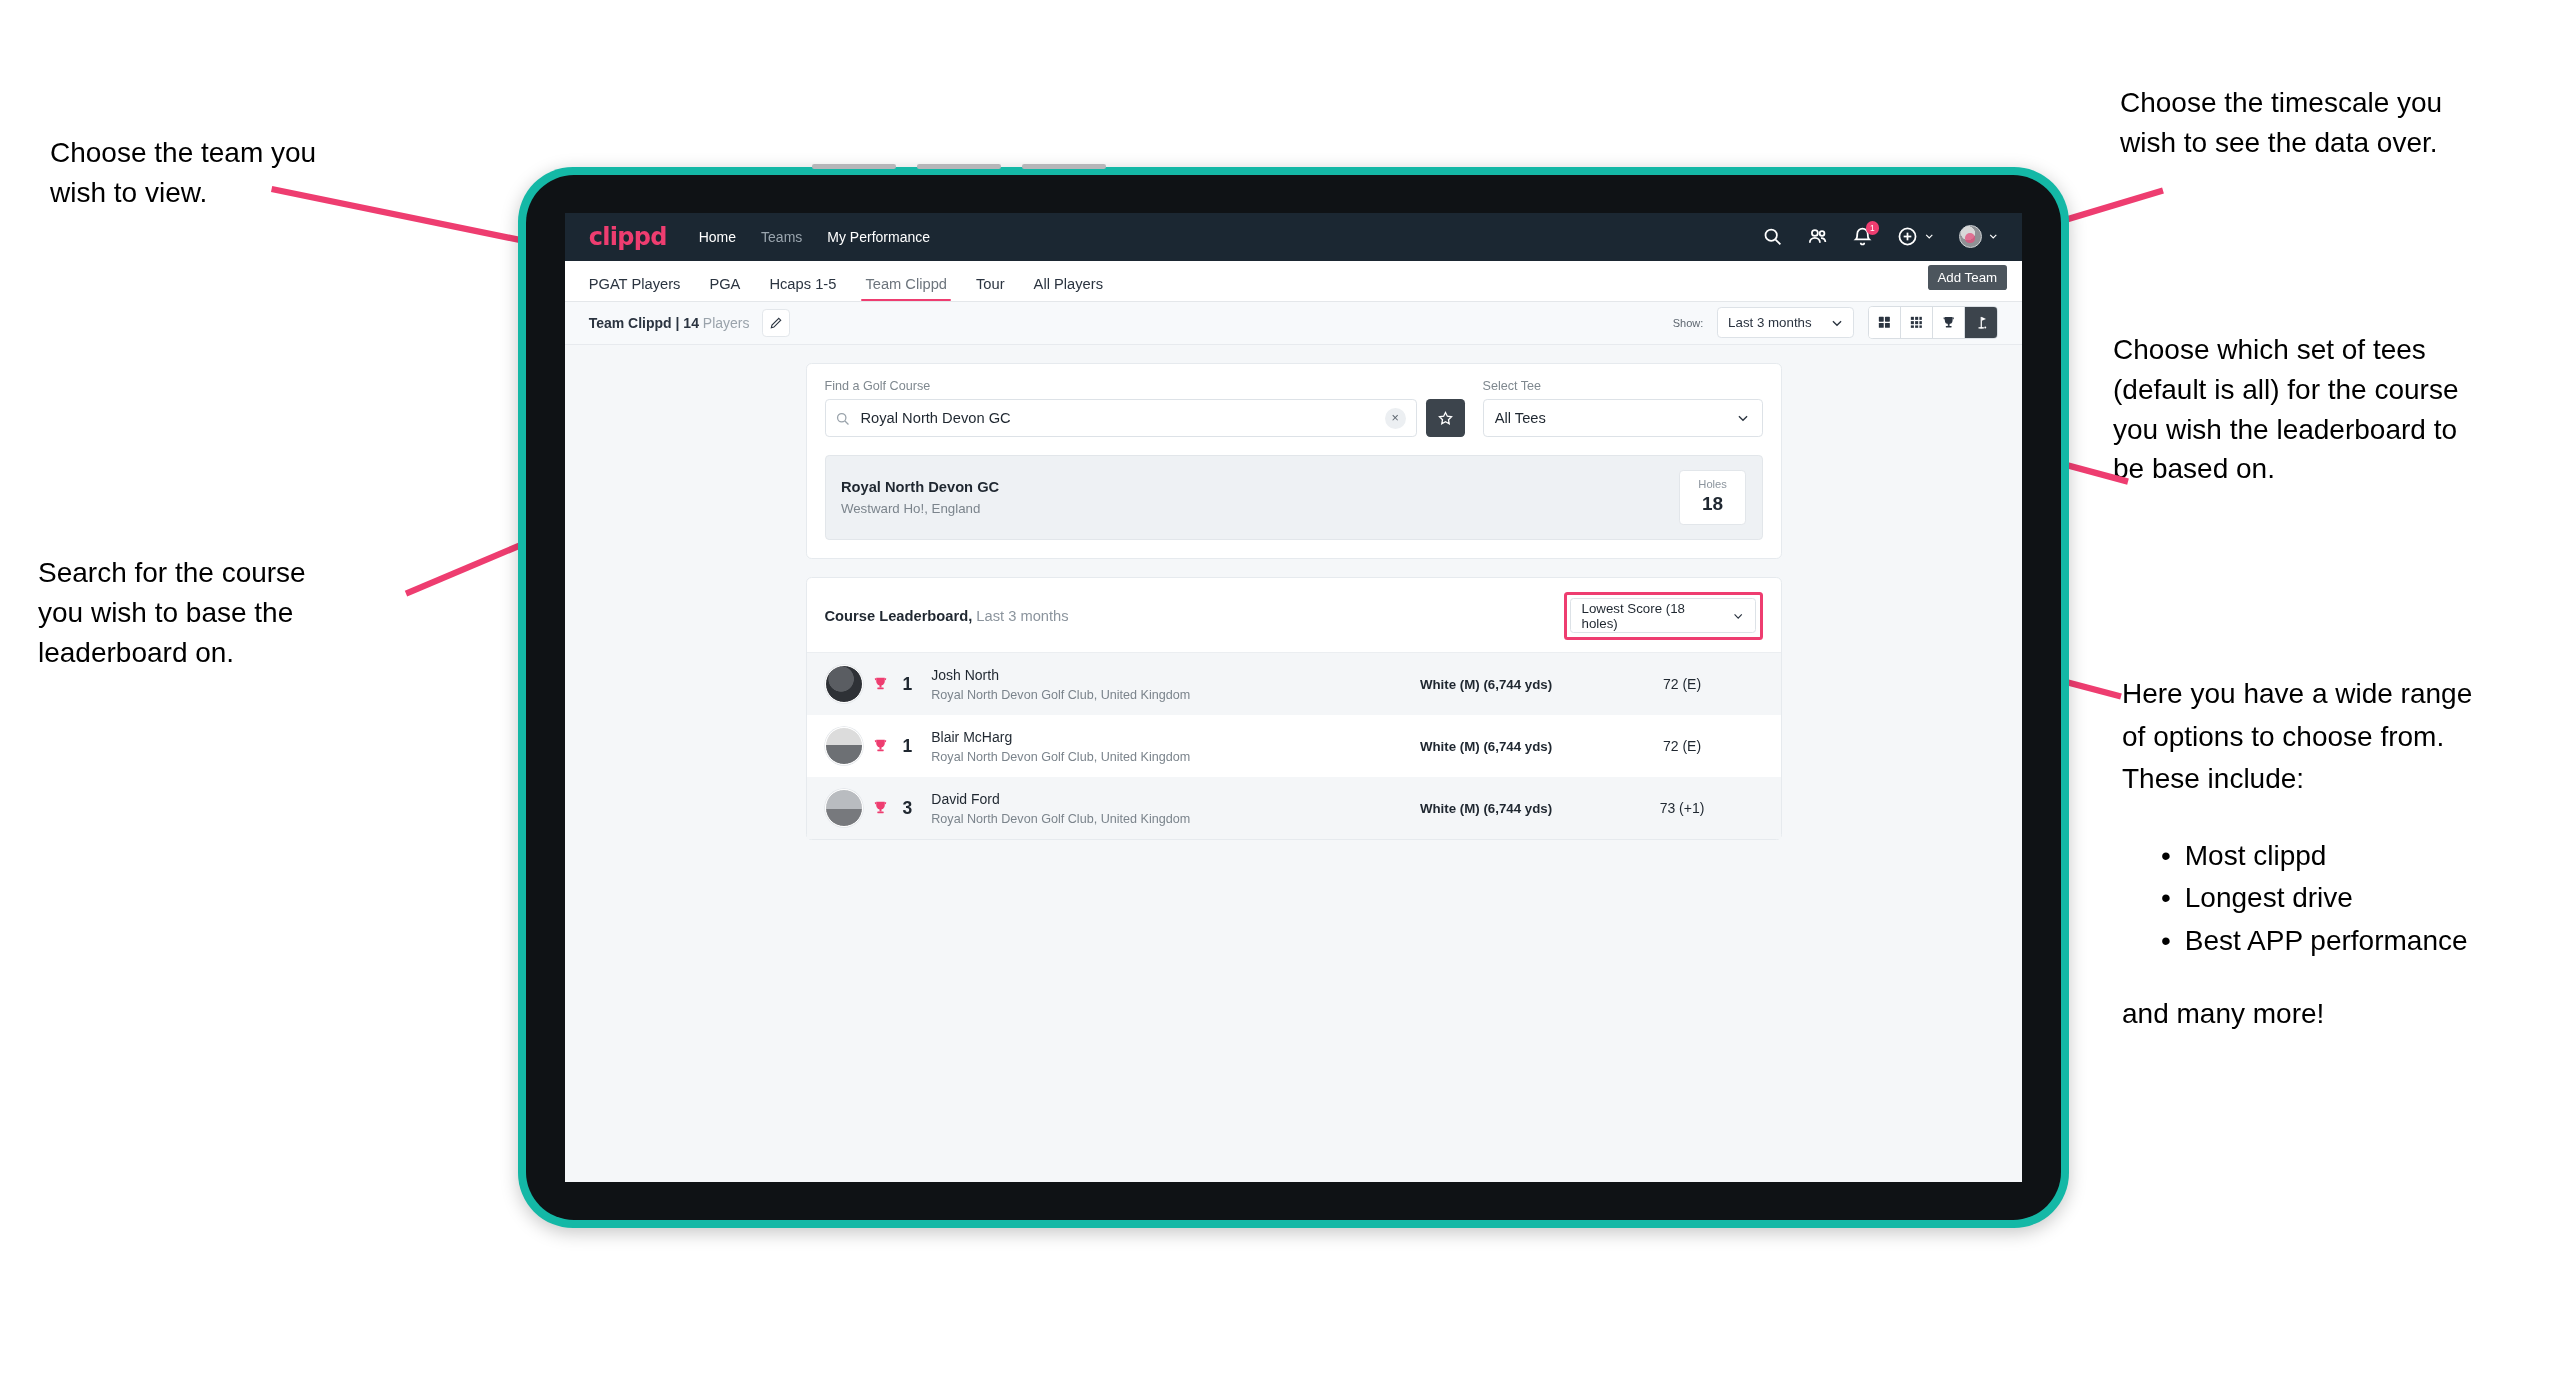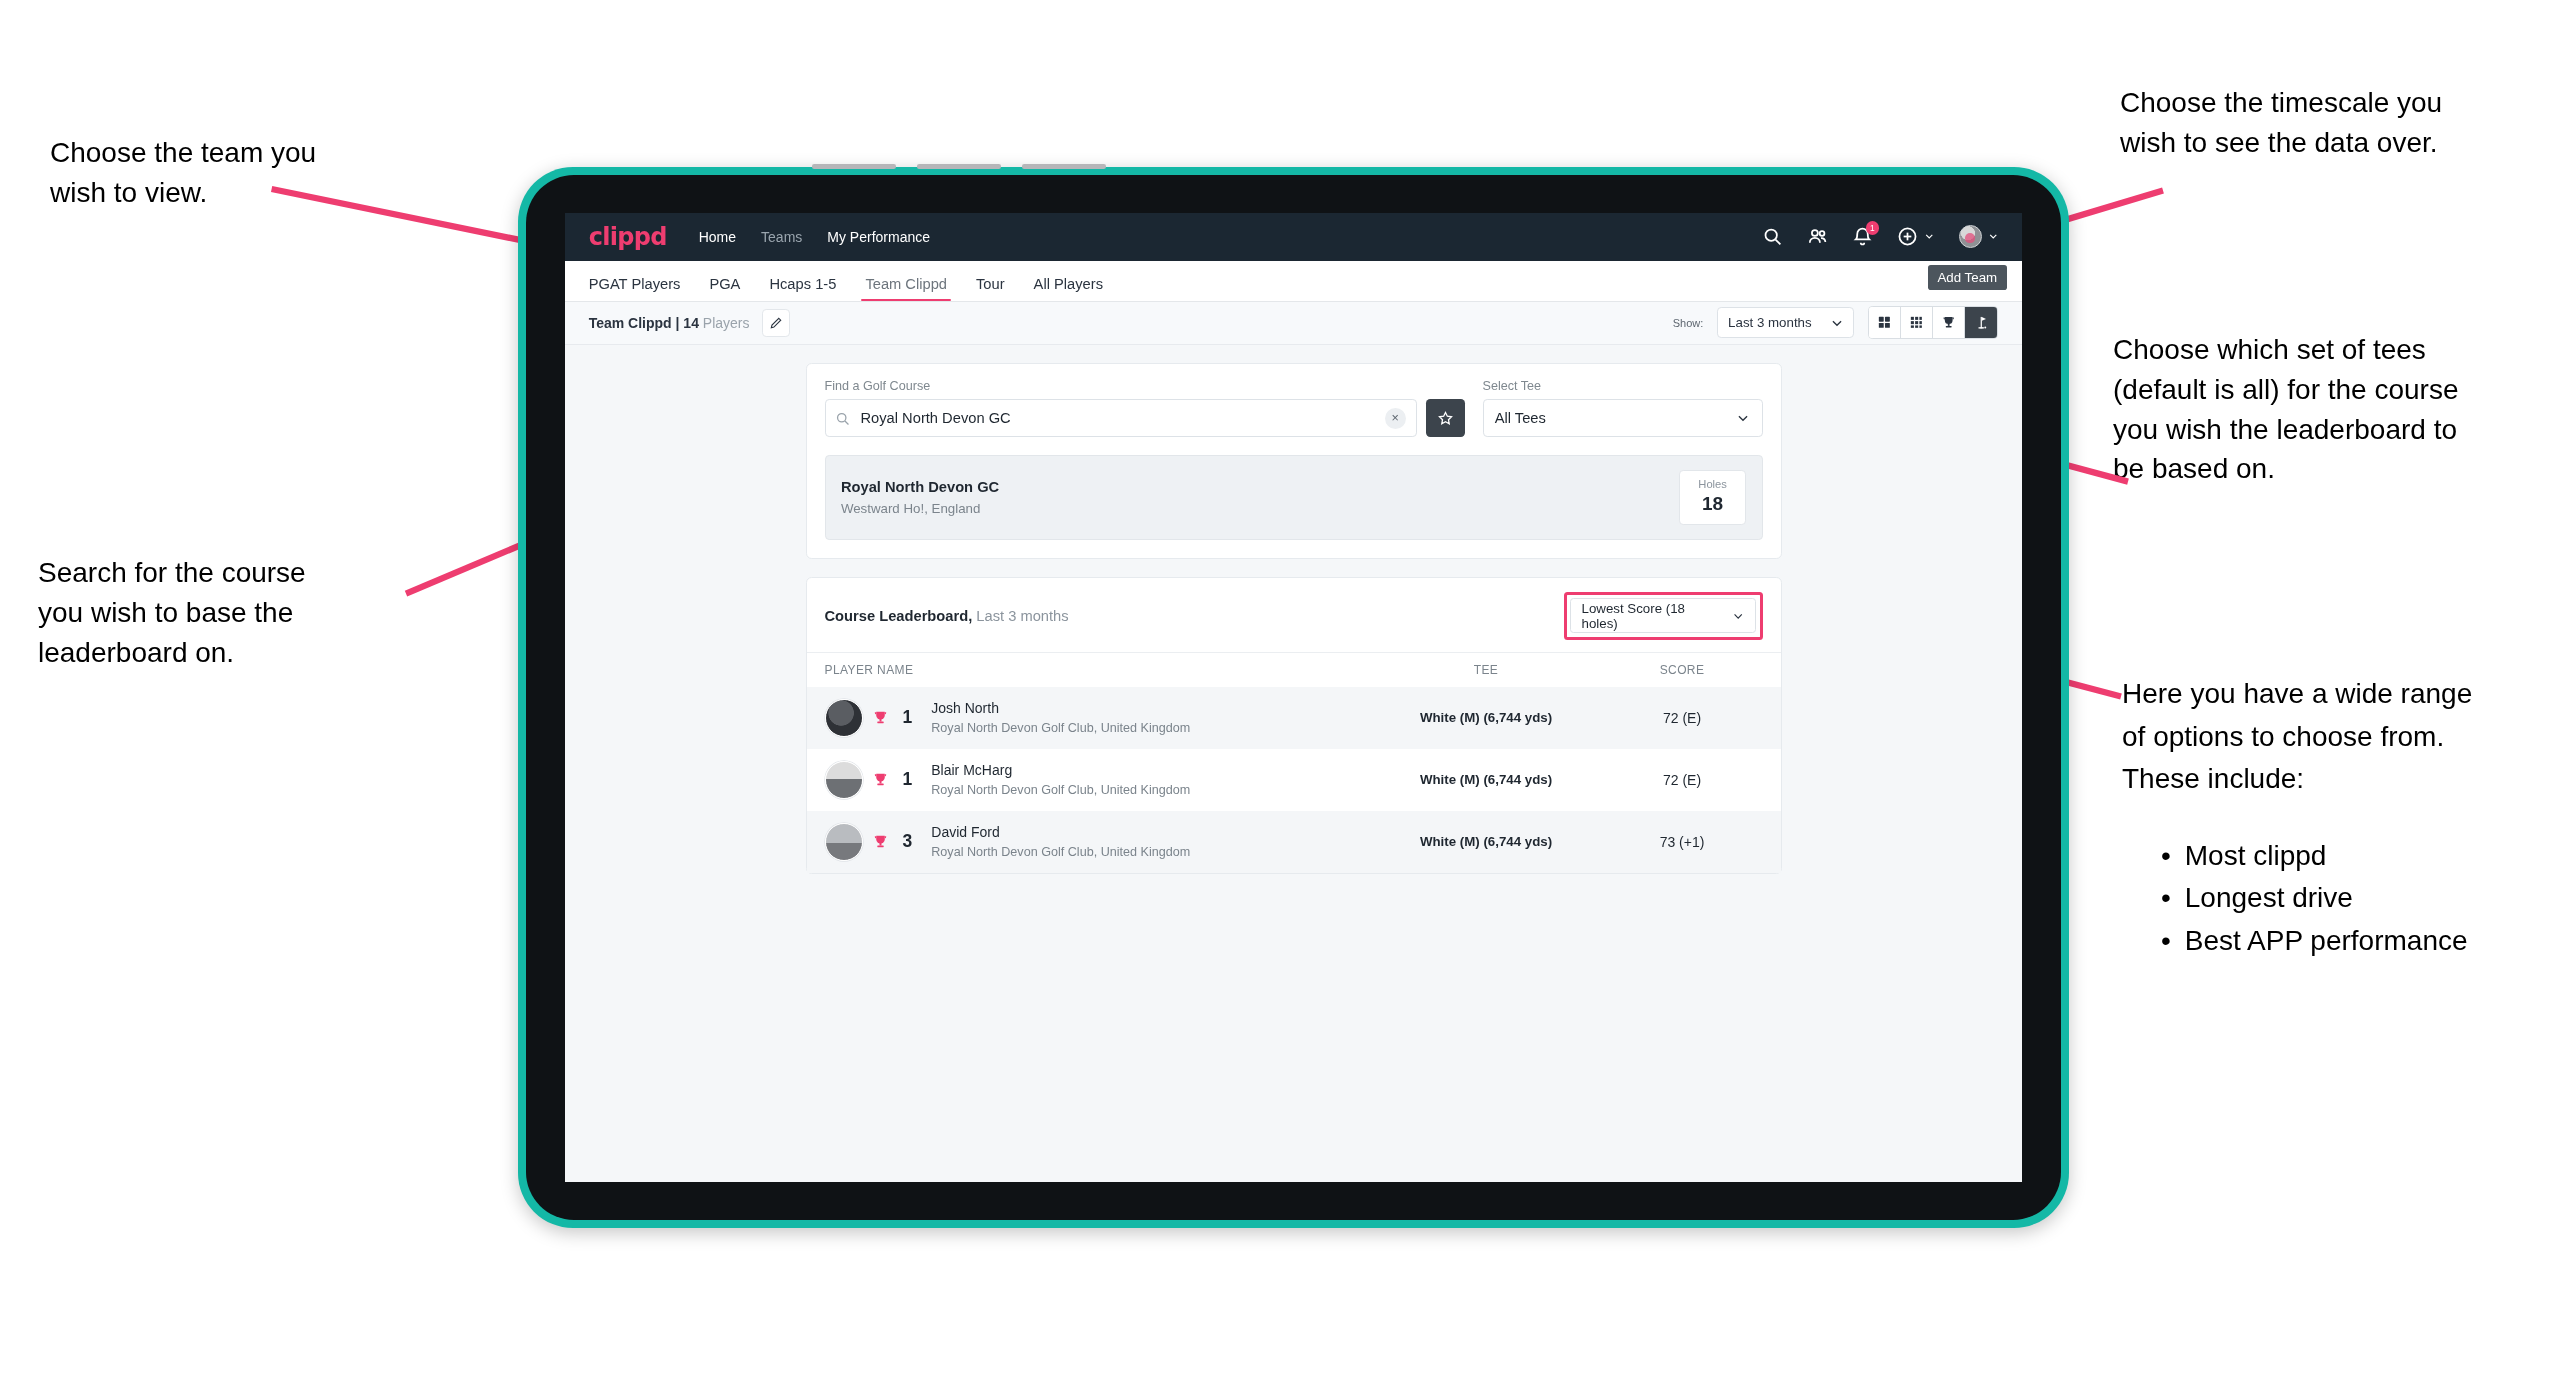--- a/index.html
+++ b/index.html
@@ -162,20 +162,21 @@
     <div class="li">
         <span class="bullet">•</span>
         <span>Longest drive</span>
       </div>
     <div class="li">
         <span class="bullet">•</span>
         <span>Best APP performance</span>
       </div>
   </div>
   <div style="height:31px"></div>
+  <div>and many more!</div>
 </div>
 
 <svg class="arrow-svg" style="left:266px; top:175px;" width="504" height="119" viewBox="0 0 720 170">
   <defs>
       <marker id="ah1" markerWidth="9" markerHeight="9" refX="6" refY="4.5" orient="auto">
         <path d="M0,0 L9,4.5 L0,9 z" fill="#ee3d70"></path>
       </marker>
     </defs>
   <path d="M8,20 L700,162" stroke="#ee3d70" stroke-width="9" fill="none" marker-end="url(#ah1)"></path>
 </svg>
@@ -394,25 +395,20 @@
             <div class="sort-highlight">
               <div class="sort-select">
                 <span>Lowest Score (18 holes)</span>
                 <svg class="cv" width="14" height="14" viewBox="0 0 24 24" fill="none" stroke="#2b3440" stroke-width="2.3">
                     <polyline points="5,9 12,16 19,9"></polyline>
                   </svg>
               </div>
             </div>
           </div>
 
-          <div class="lb-colrow">
-            <div class="c-name">PLAYER NAME</div>
-            <div class="c-tee">TEE</div>
-            <div class="c-score">SCORE</div>
-          </div>
 
           <div class="lb-row alt">
             <div class="pl-cell">
               <div class="pl-avatar" style="background:radial-gradient(circle at 42% 36%, #5a5d62 0 40%, #2e3136 42% 100%)"></div>
               <svg width="17" height="18" viewBox="0 0 24 24" fill="#ee3d70" style="margin-left:9.8px">
                   <path d="M6 3h12v5a6 6 0 0 1-12 0z"></path>
                   <path d="M4 4h2v3a2 2 0 0 1-2-2zM20 4h-2v3a2 2 0 0 0 2-2z"></path>
                   <rect x="10.6" y="13" width="2.8" height="4"></rect>
                   <rect x="7.5" y="17" width="9" height="2.3" rx=".6"></rect>
                 </svg>

